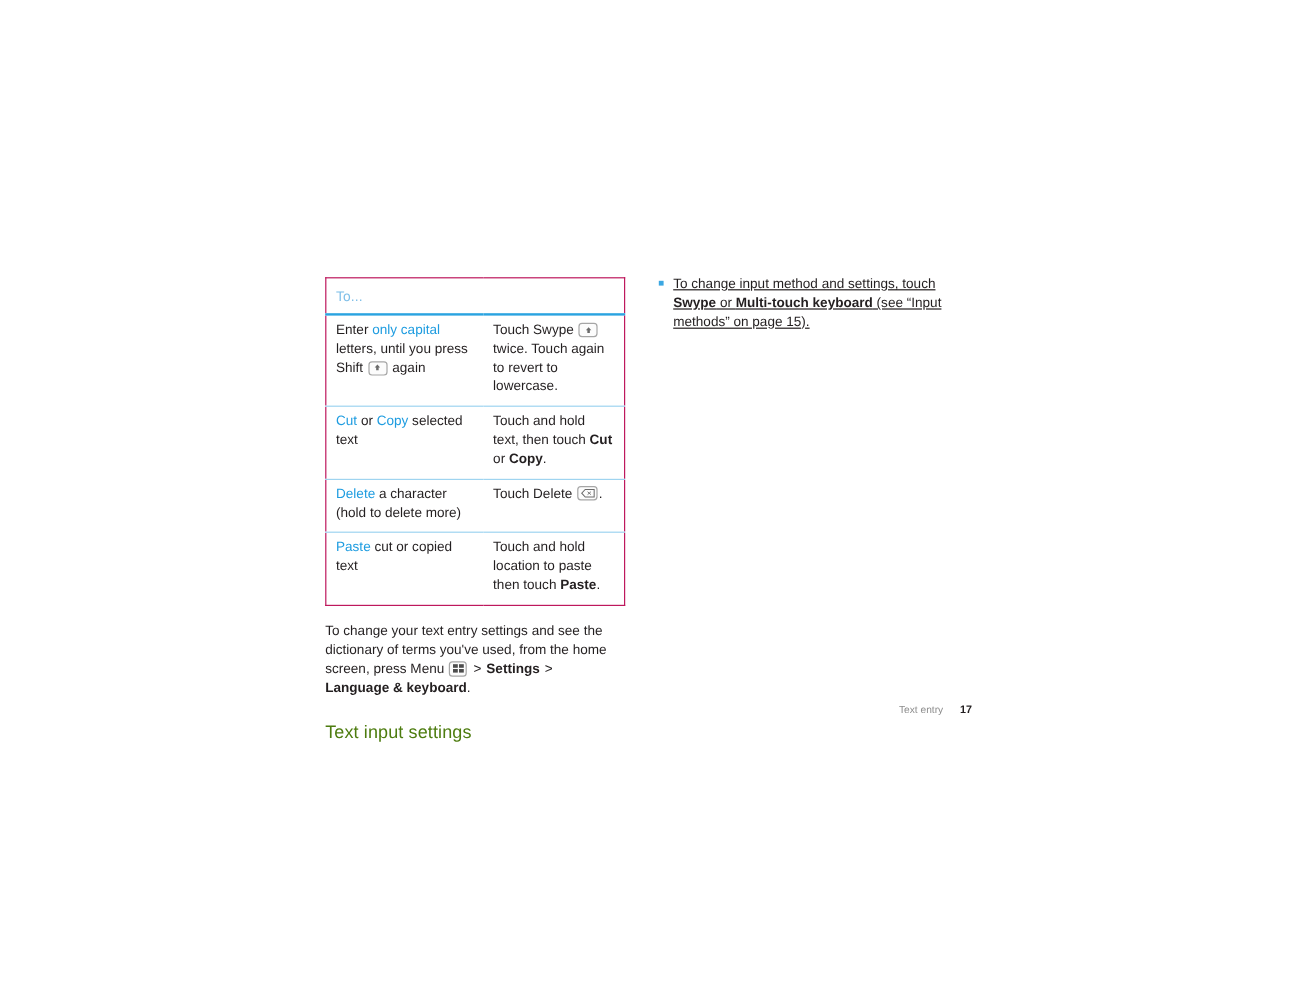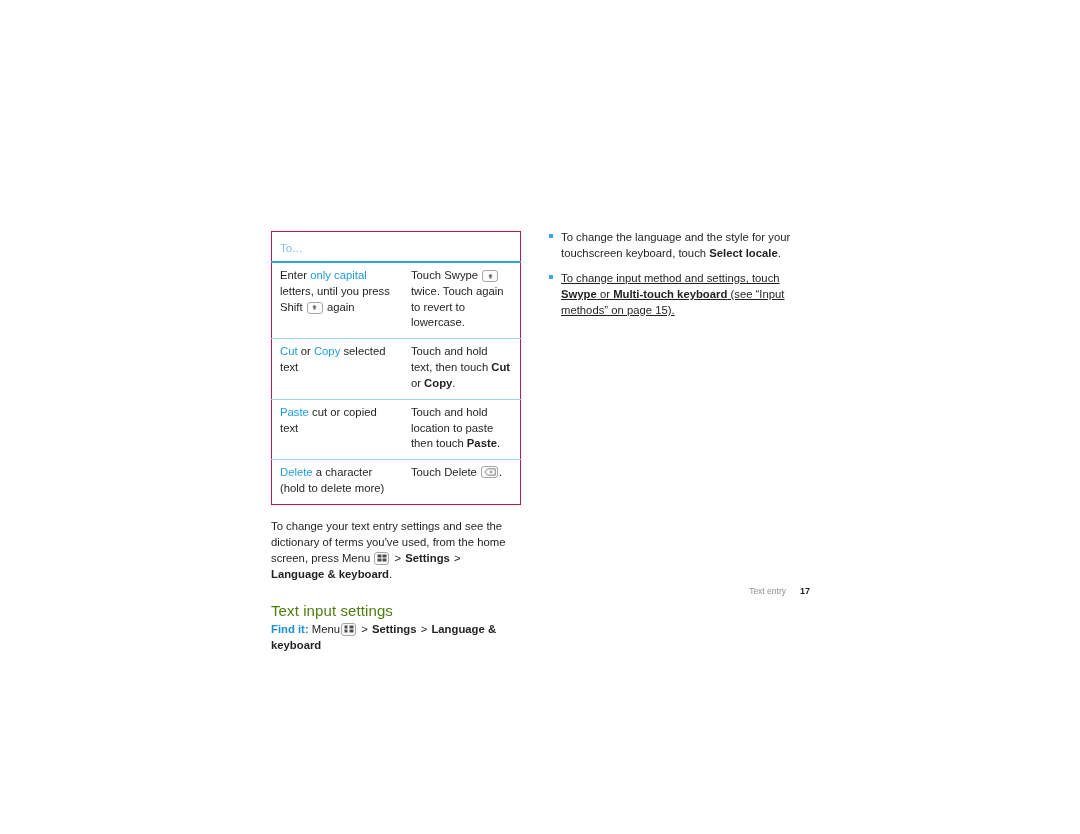--- a/index.html
+++ b/index.html
@@ -234,67 +234,55 @@
                   </svg>
                 </span></span><span> twice. Touch again to revert to lowercase.</span></td>
         </tr>
 
         <tr class="data-row">
           <td class="c1"><span class="blue">Cut</span><span> or </span><span class="blue">Copy</span><span> selected text</span></td>
           <td class="c2"><span>Touch and hold text, then touch </span><span class="bold">Cut</span><span> or </span><span class="bold">Copy</span><span>.</span></td>
         </tr>
 
         <tr class="data-row">
-          <td class="c1"><span class="blue">Paste</span><span> cut or copied text</span></td>
-          <td class="c2"><span>Touch and hold location to paste then touch </span><span class="bold">Paste</span><span>.</span></td>
-        </tr>
-
-        <tr class="data-row">
           <td class="c1"><span class="blue">Delete</span><span> a character (hold to delete more)</span></td>
           <td class="c2"><span>Touch Delete </span><span class="keyicon del"><span class="glyph">
                   <svg width="12" height="8" viewBox="0 0 14 9">
                     <path d="M4.3 0.8 L13 0.8 L13 8.2 L4.3 8.2 L0.9 4.5 Z" fill="none" stroke="#6b6b6b" stroke-width="1"></path>
                     <path d="M6.6 3.1 L9.8 5.9 M9.8 3.1 L6.6 5.9" stroke="#6b6b6b" stroke-width="0.9"></path>
                   </svg>
                 </span></span><span>.</span></td>
         </tr>
+
+        <tr class="data-row">
+          <td class="c1"><span class="blue">Paste</span><span> cut or copied text</span></td>
+          <td class="c2"><span>Touch and hold location to paste then touch </span><span class="bold">Paste</span><span>.</span></td>
+        </tr>
       </tbody>
     </table>
 
     <div class="body-para"><span>To change your text entry settings and see the dictionary of terms you've used, from the home screen, press Menu </span><span class="keyicon menu"><span class="grid">
             <i></i>
             <i></i>
             <i></i>
             <i></i>
           </span></span>
       <span class="arrow-sep">&gt;</span>
       <span class="bold">Settings</span>
       <span class="arrow-sep">&gt;</span>
       <span class="bold">Language &amp; keyboard</span><span>.</span></div>
 
     <div class="section-head">Text input settings</div>
 
-    <div class="findit-line"><span class="findit-label">Find it:</span>
-      <span>Menu</span><span class="keyicon menu"><span class="grid">
-            <i></i>
-            <i></i>
-            <i></i>
-            <i></i>
-          </span></span>
-      <span class="arrow-sep">&gt;</span>
-      <span class="bold">Settings</span>
-      <span class="arrow-sep">&gt;</span>
-      <span class="bold">Language &amp; keyboard</span></div>
 
 
   </div>
 
   <div class="col-right">
     <ul class="bullets">
-      <li><span class="bull"></span><span>To change the language and the style for your touchscreen keyboard, touch </span><span class="bold">Select locale</span><span>.</span></li>
 
       <li><span class="bull"></span><span>To change input method and settings, touch </span><span class="bold">Swype</span><span> or </span><span class="bold">Multi-touch keyboard</span><span> (see “Input methods” on page 15).</span></li>
     </ul>
   </div>
 
   <div class="footer">
     <span>Text entry</span><span class="pg">17</span>
   </div>
 
 </div>

